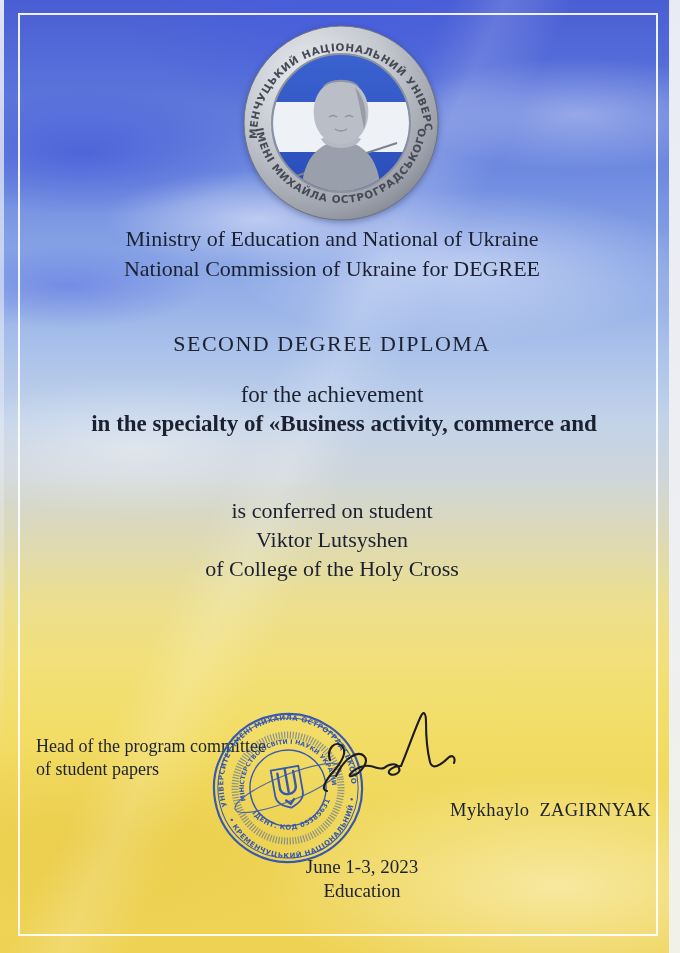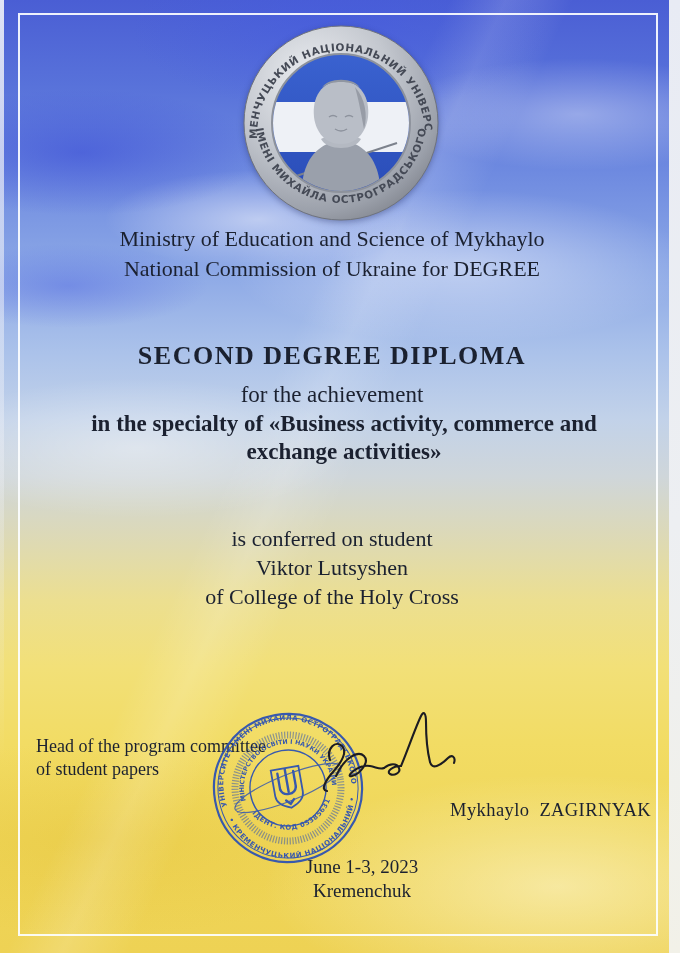--- a/index.html
+++ b/index.html
@@ -34,24 +34,24 @@
     position:absolute; right:0; top:0; width:11px; height:100%;
     background:linear-gradient(180deg,#e8ebf4 0%, #edeff2 55%, #f2f1e8 100%);
   }
   .photo-edge-left{
     position:absolute; left:0; top:0; width:4px; height:80%;
     background:linear-gradient(180deg, rgba(241,243,249,0.9), rgba(241,243,249,0));
   }
   .medal{ position:absolute; left:243px; top:25px; filter:drop-shadow(0 2px 3px rgba(20,30,80,0.35)); }
   .center-text{ position:absolute; left:0; right:16px; text-align:center; }
   .issuer{ top:224px; font-size:22px; line-height:30px; }
-  .diploma-title{ top:341px; font-size:26px; letter-spacing:1.5px; font-weight:700; }
+  .diploma-title{ top:331px; font-size:22px; letter-spacing:1.5px; font-weight:400; }
   .award{ top:381px; font-size:23px; line-height:28.5px; }
   .award .bold-line{ font-weight:bold;padding-left:24px; }
-  .conferral{ top:524px; font-size:22px; line-height:29px; }
+  .conferral{ top:496px; font-size:22px; line-height:29px; }
   .signer-role{
     position:absolute; left:36px; top:735px; text-align:left;
     font-size:18px; line-height:23px;
   }
   .signer-name{
     position:absolute; left:448px; top:763px; width:205px; text-align:center;
     font-size:18.5px; letter-spacing:0.4px; white-space:pre;margin-top:37px;
   }
   .footer-block{
     position:absolute; left:252px; top:855px; width:220px; text-align:center;
@@ -107,30 +107,29 @@
     </g>
     <text font-size="10.5" font-weight="bold" fill="#454a56" letter-spacing="0.6">
       <textPath href="#arcT" startOffset="50%" text-anchor="middle">КРЕМЕНЧУЦЬКИЙ НАЦІОНАЛЬНИЙ УНІВЕРСИТЕТ</textPath>
     </text>
     <text font-size="10.5" font-weight="bold" fill="#454a56" letter-spacing="0.8">
       <textPath href="#arcB" startOffset="50%" text-anchor="middle">ІМЕНІ МИХАЙЛА ОСТРОГРАДСЬКОГО</textPath>
     </text>
   </svg>
 
   <div class="center-text issuer">
-    <div>Ministry of Education and Science of Mykhaylo</div>
+    <div>Ministry of Education and National of Ukraine</div>
     <div>National Commission of Ukraine for DEGREE</div>
   </div>
 
   <div class="center-text diploma-title">SECOND DEGREE DIPLOMA</div>
 
   <div class="center-text award">
     <div>for the achievement</div>
     <div class="bold-line">in the specialty of «Business activity, commerce and</div>
-    <div class="bold-line">exchange activities»</div>
   </div>
 
   <div class="center-text conferral">
     <div>is conferred on student</div>
     <div>Viktor Lutsyshen</div>
     <div>of College of the Holy Cross</div>
   </div>
 
   <div class="signer-role">
     <div>Head of the program committee</div>
@@ -181,16 +180,16 @@
       <path d="M36,74 C44,56 58,48 64,54 C70,60 60,72 52,74 C44,76 58,62 70,64 C76,65 80,68 84,66"></path>
       <path d="M84,66 C90,61 97,61 99,66 C101,71 94,74 90,72 C86,70 92,64 101,64"></path>
       <path d="M101,64 C107,50 116,24 121,14 C124,8 126,12 126,20 C126,34 128,52 130,60 C132,68 140,64 148,56 C152,52 156,55 154,61"></path>
     </g>
   </svg>
 
   <div class="signer-name">Mykhaylo  ZAGIRNYAK</div>
 
   <div class="footer-block">
     <div>June 1-3, 2023</div>
-    <div>Kremenchuk</div>
+    <div>Education</div>
   </div>
 
 </div>
 
 </body></html>

